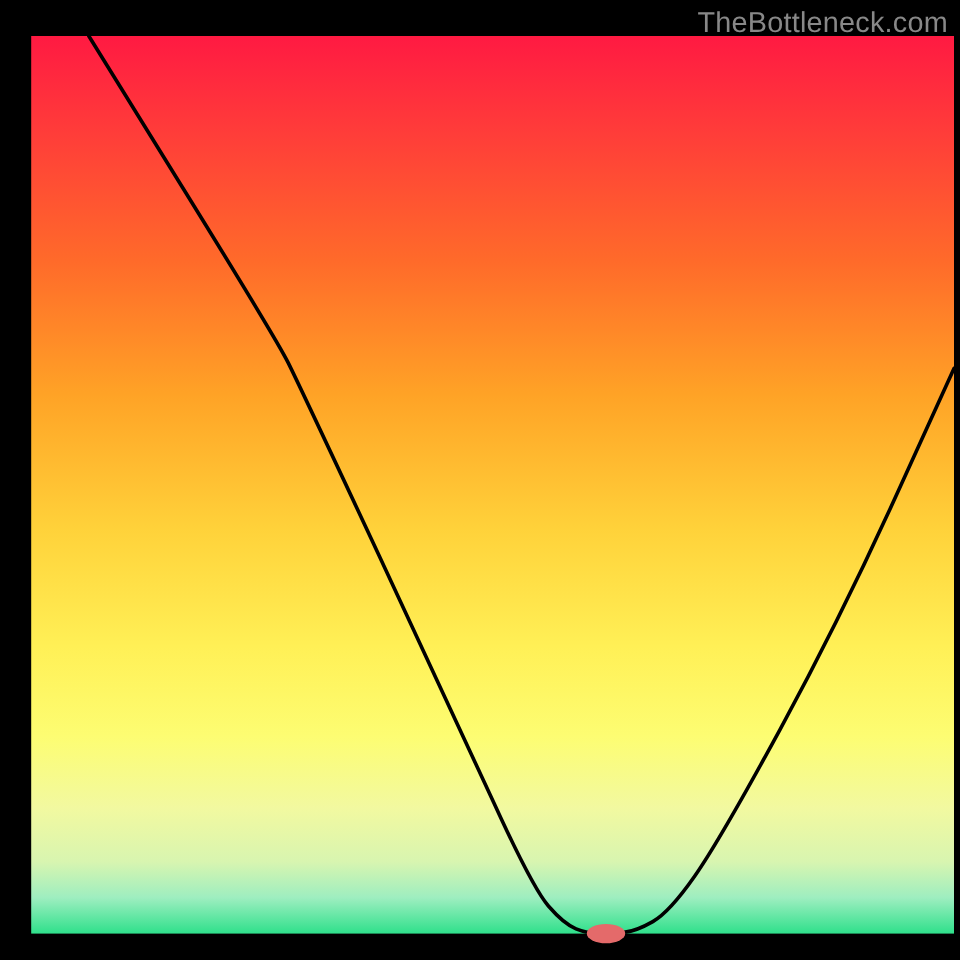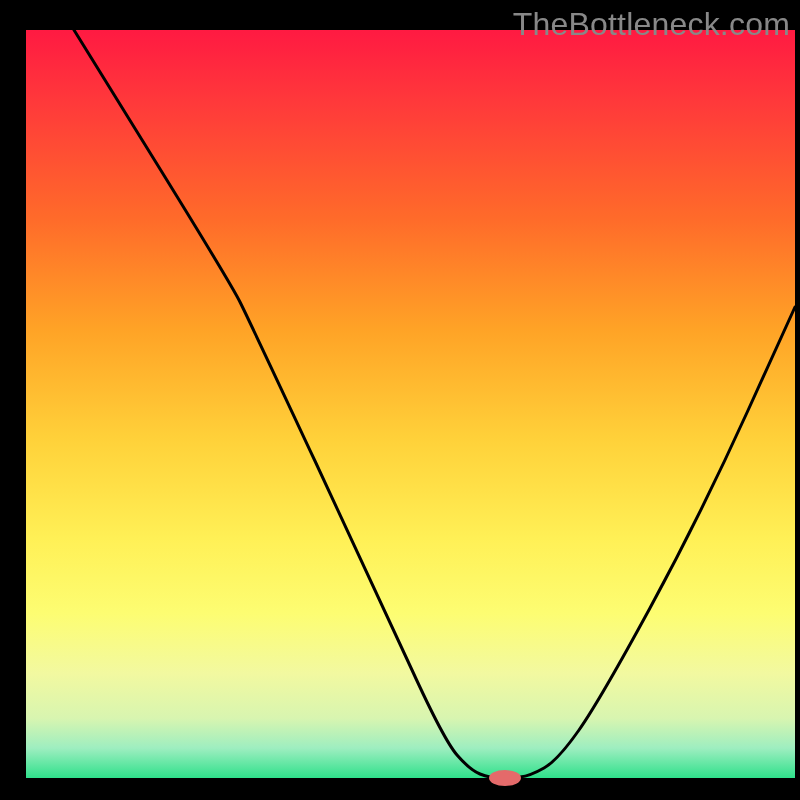--- a/index.html
+++ b/index.html
@@ -16,21 +16,21 @@
     position: relative;
   }
   svg {
     display: block;
   }
   .watermark {
     position: absolute;
     top: 6px;
     right: 10px;
     font-family: Arial, Helvetica, sans-serif;
-    font-size: 32px;
+    font-size: 24px;
     color: #888888;
     font-weight: 400;
     letter-spacing: 0.2px;
   }
 </style>
 </head>
 <body>
 
 <div class="chart-wrapper">
   <svg id="chart-svg" width="800" height="800" viewBox="0 0 800 800">

